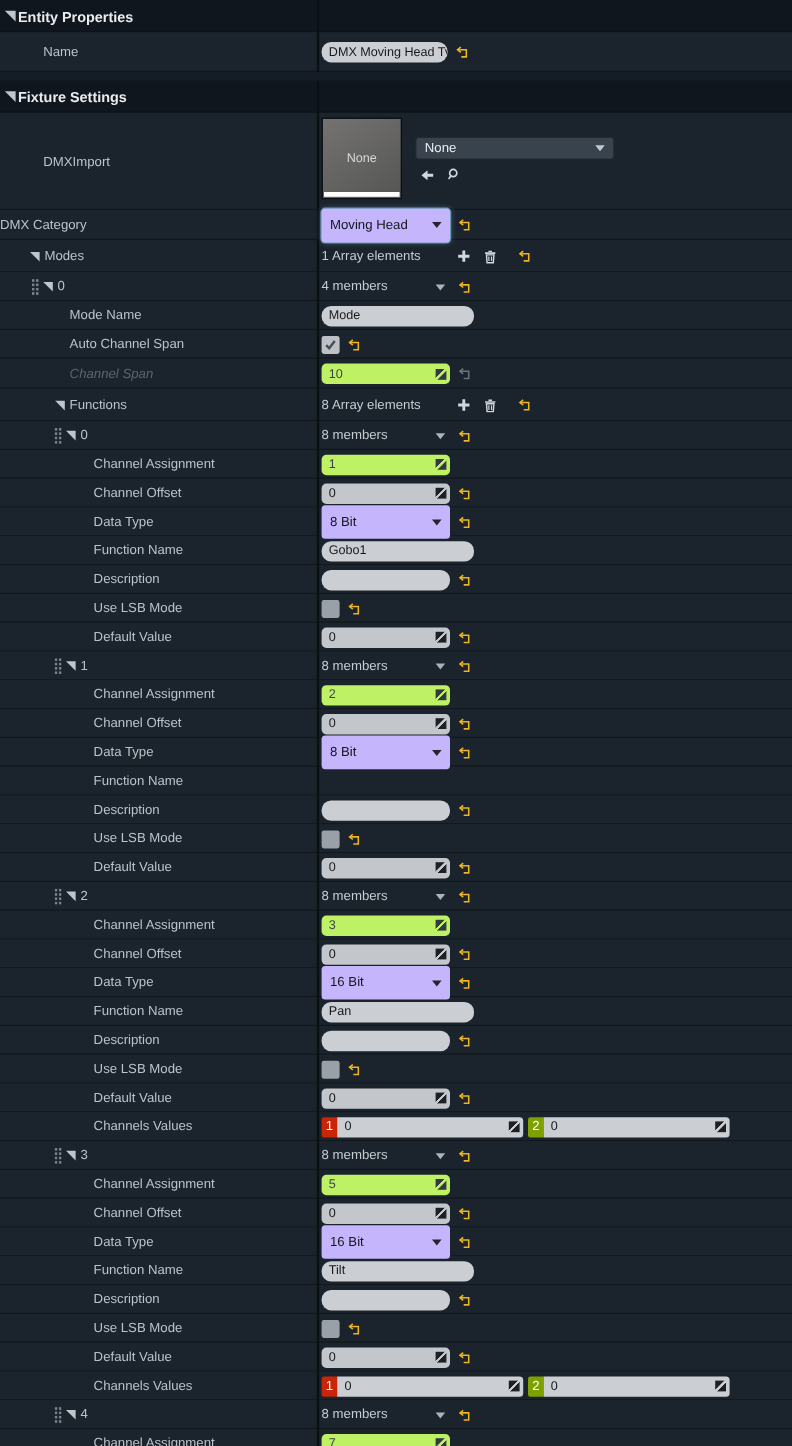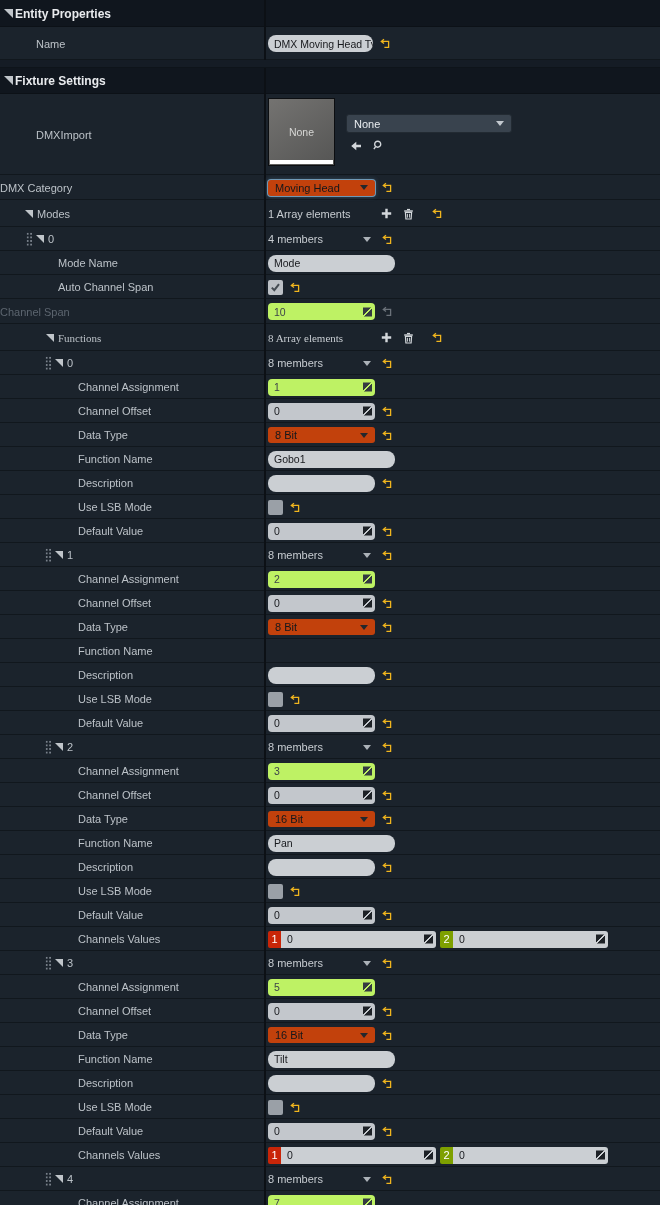--- a/index.html
+++ b/index.html
@@ -23,21 +23,21 @@
     background-image:radial-gradient(circle,#79818b 1.05px,rgba(0,0,0,0) 1.3px);
     background-size:3.4px 3.6px;}
   .sfield{height:17px;background:#cbcfd3;border-radius:8px;color:#17191d;font-size:10.5px;
     display:flex;align-items:center;padding:0 6px;box-sizing:border-box;white-space:nowrap;overflow:hidden;}
   .nfield{height:17px;background:#c3c7cc;border-radius:4px;color:#17191d;font-size:10.5px;position:relative;
     display:flex;align-items:center;padding:0 16px 0 6px;box-sizing:border-box;}
   .nfield.disabled{background:#bef264;color:#3d434a;}
   .corner{position:absolute;right:3px;top:50%;width:9px;height:9px;transform:translateY(-50%);
     background:linear-gradient(135deg,#1d2126 42%,rgba(0,0,0,0) 43%,rgba(0,0,0,0) 57%,#1d2126 58%);}
   .nfield.disabled .corner{background:linear-gradient(135deg,#343a41 42%,rgba(0,0,0,0) 43%,rgba(0,0,0,0) 57%,#343a41 58%);}
-  .combo{height:16px;background:#c2410c;border-radius:3px;color:#14171b;font-size:11px;
+  .combo{height:28px;background:#c4b5fd;border-radius:3px;color:#14171b;font-size:11px;
     display:flex;align-items:center;justify-content:space-between;padding:0 7px;box-sizing:border-box;}
   .combo .arr{width:0;height:0;border-left:4px solid transparent;border-right:4px solid transparent;border-top:5px solid #23272c;}
   .combo.focused{box-shadow:0 0 0 1px #6f98b5,0 0 4px 1px rgba(95,145,180,.35);}
   .combo.dark{background:#39434e;color:#e9edf0;border:1px solid #222a32;}
   .combo.dark .arr{border-top-color:#c3c9cf;}
   .resetbtn{margin-left:7px;display:flex;align-items:center;flex:none;}
   .members{width:107px;flex:none;display:flex;align-items:center;justify-content:space-between;color:#c7ccd1;font-size:11px;}
   .members .dd{width:0;height:0;border-left:4.5px solid transparent;border-right:4.5px solid transparent;border-top:5px solid #acb2b8;margin-right:4px;}
   .arraytxt{width:113px;flex:none;color:#c7ccd1;font-size:11px;white-space:nowrap;}
   .ico{display:flex;align-items:center;justify-content:center;flex:none;}
@@ -214,38 +214,38 @@
             <svg width="11" height="11" viewBox="0 0 11 11">
               <path d="M4 1.2 L1.3 3.4 L4 5.6" fill="none" stroke="#f0b51e" stroke-width="1.3"></path>
               <path d="M2 3.4 H8.6 V9.4 H4.4" fill="none" stroke="#f0b51e" stroke-width="1.3"></path>
             </svg>
           </span>
         </span>
       </div>
     </div>
     <div class="row " style="height: 25px;">
       <div class="lbl">
-        <span class="txt dim" style="">Channel Span</span>
+        <span class="txt dim" style="padding-left: 58px; font-style: italic;">Channel Span</span>
       </div>
       <div class="val">
         <div class="nfield disabled" style="width: 107px;">
           <span>10</span>
           <span class="corner"></span>
         </div>
         <span class="resetbtn">
           <span class="ico">
             <svg width="11" height="11" viewBox="0 0 11 11">
               <path d="M4 1.2 L1.3 3.4 L4 5.6" fill="none" stroke="#6b727a" stroke-width="1.3"></path>
               <path d="M2 3.4 H8.6 V9.4 H4.4" fill="none" stroke="#6b727a" stroke-width="1.3"></path>
             </svg>
           </span>
         </span>
       </div>
     </div>
-    <div class="row " style="height: 27px; font-family: Liberation Serif, serif;">
+    <div class="row " style="height: 27px;">
       <div class="lbl">
         <span class="tri" style="left: 46px;"></span>
         <span class="txt" style="padding-left: 58px;">Functions</span>
       </div>
       <div class="val">
         <span class="arraytxt">8 Array elements</span>
         <span class="ico" style="margin-right: 11px;">
           <svg width="11" height="11" viewBox="0 0 11 11">
             <path d="M5.5 0.8 V10.2 M0.8 5.5 H10.2" fill="none" stroke="#d3d7db" stroke-width="2.4"></path>
           </svg>

